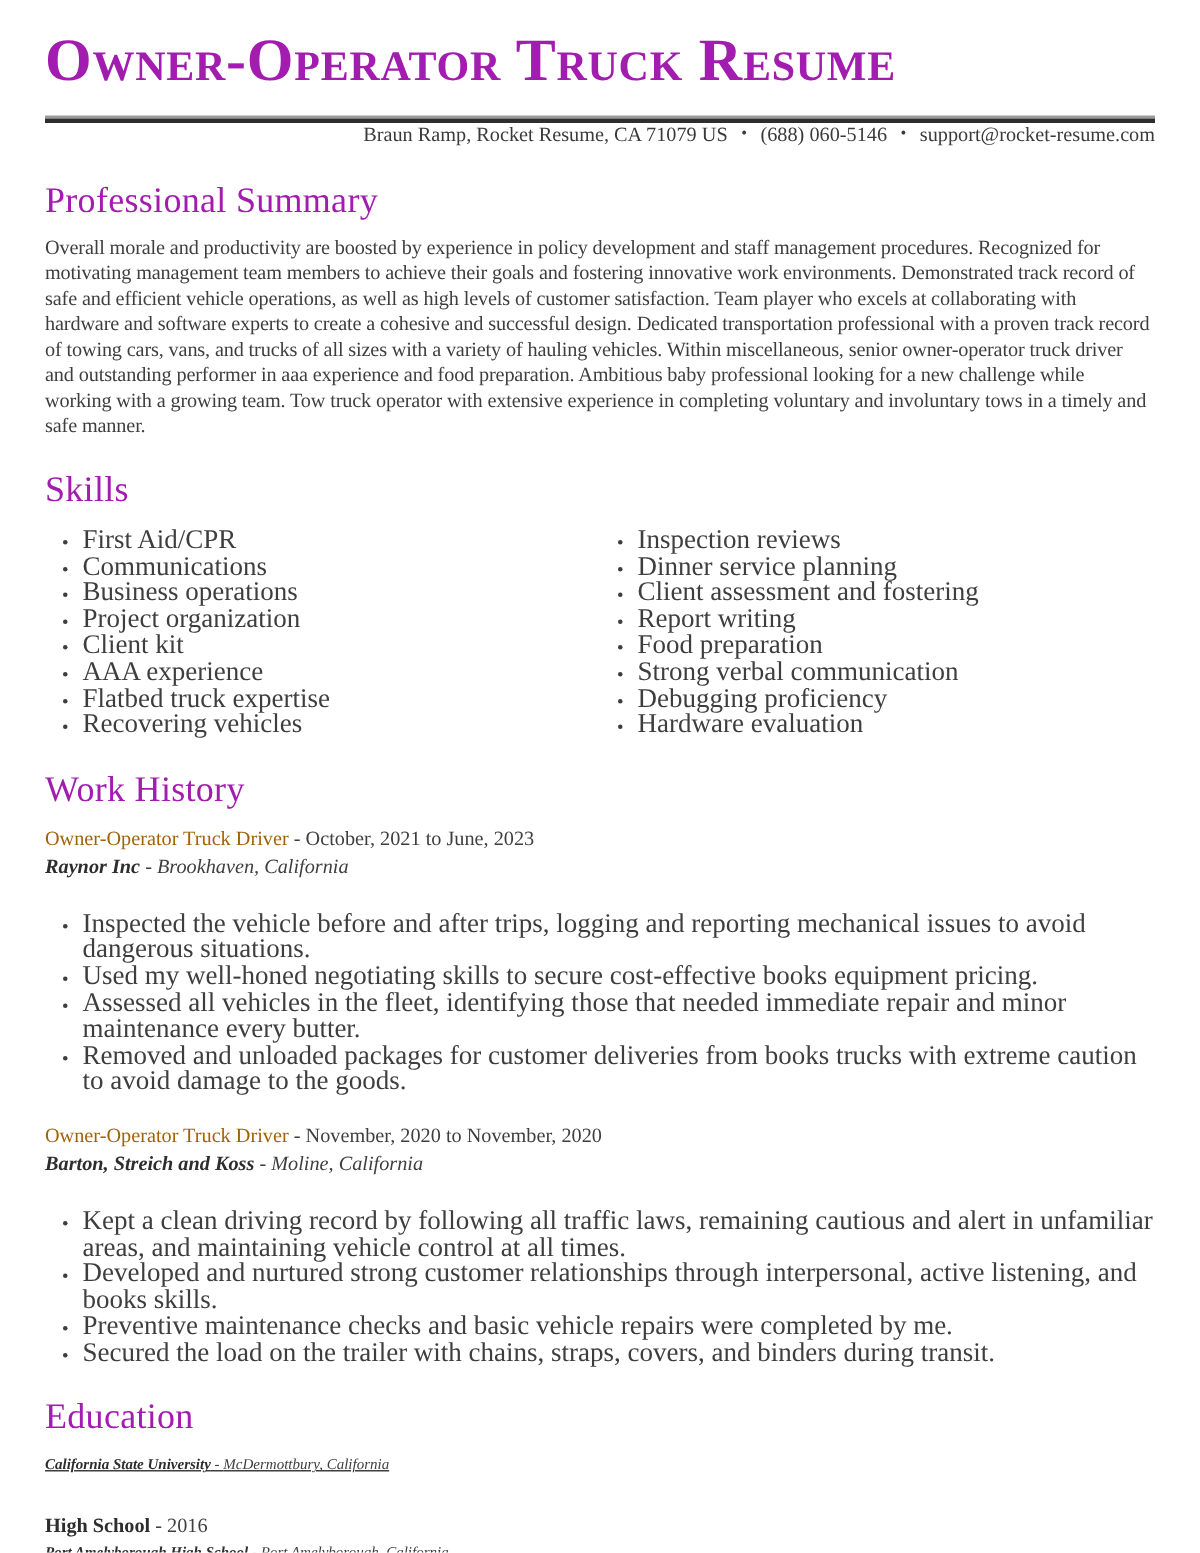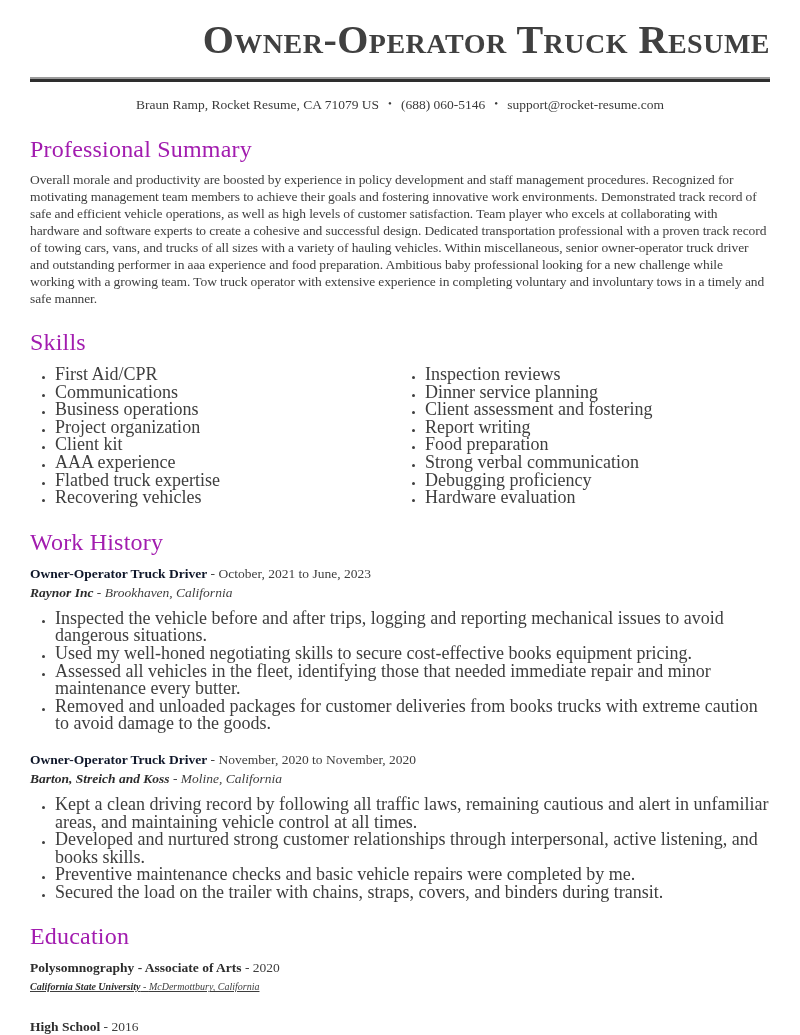--- a/index.html
+++ b/index.html
@@ -8,37 +8,36 @@
     width: 800px;
     height: 1035px;
     overflow: hidden;
     font-family: "Liberation Serif", serif;
     color: #3e3e3e;
   }
   .page { padding: 16px 30px 0 30px; }
 
   
   .title {
-    text-align: right;
+    text-align: left;
     font-variant: small-caps;
     font-weight: bold;
     font-size: 40px;
     line-height: 1.2;
     letter-spacing: 0.5px;
-    color: #404040;
+    color: #a21caf;
   }
   .title-rule {
     margin-top: 13px;
     height: 1px;
     border-top: 2px solid #9b9b9b;
     border-bottom: 3px solid #2e2e2e;
   }
   .contact {
-    margin-top: 15px;
-    text-align: center;
+    text-align: right;
     font-size: 13.5px;
     color: #3a3a3a;
   }
   .contact .dot {
     font-size: 11px;
     margin: 0 9px;
     position: relative;
     top: -2px;
     color: #3a3a3a;
   }
@@ -73,24 +72,24 @@
   li::marker { font-size: 11px; }
 
   
   .skills-cols { display: flex; }
   .skills-col { flex: 1; }
 
   
   .job { margin-top: 4px; }
   .job + .job { margin-top: 17px; }
   .job-title-line { font-size: 13.5px; line-height: 19px; color: #3e3e3e; }
-  .job-title-line .b { font-weight: bold; color: #0f172a; }
+  .job-title-line .b { font-weight: normal; color: #a16207; }
   .job-company-line { font-size: 13.5px; line-height: 19px; font-style: italic; color: #3e3e3e; }
   .job-company-line .bi { font-weight: bold; color: #2d2d2d; }
-  .job ul { margin-top: 8px; }
+  .job ul { margin-top: 20px; }
 
   
   .edu-entry { margin-top: 4px; }
   .edu-entry + .edu-entry { margin-top: 21px; }
   .edu-degree-line { font-size: 13.5px; line-height: 19px; color: #3e3e3e; }
   .edu-degree-line .b { font-weight: bold; color: #2d2d2d; }
   .edu-school-line { font-size: 10px; line-height: 19px; font-style: italic; color: #3e3e3e; text-decoration: underline; }
   .edu-school-line .bi { font-weight: bold; color: #2d2d2d; }
 </style>
 </head>
@@ -164,21 +163,20 @@
         <li>Preventive maintenance checks and basic vehicle repairs were completed by me.</li>
         <li>Secured the load on the trailer with chains, straps, covers, and binders during transit.</li>
       </ul>
     </div>
   </section>
 
   <section>
     <h2 class="section-heading">Education</h2>
 
     <div class="edu-entry">
-      <p class="edu-degree-line"><span class="b">Polysomnography - Associate of Arts</span><span> - </span><span>2020</span></p>
       <p class="edu-school-line"><span class="bi">California State University</span><span> - </span><span>McDermottbury, California</span></p>
     </div>
 
     <div class="edu-entry">
       <p class="edu-degree-line"><span class="b">High School</span><span> - </span><span>2016</span></p>
       <p class="edu-school-line"><span class="bi">Port Amelyborough High School</span><span> - </span><span>Port Amelyborough, California</span></p>
     </div>
   </section>
 
   <section>

